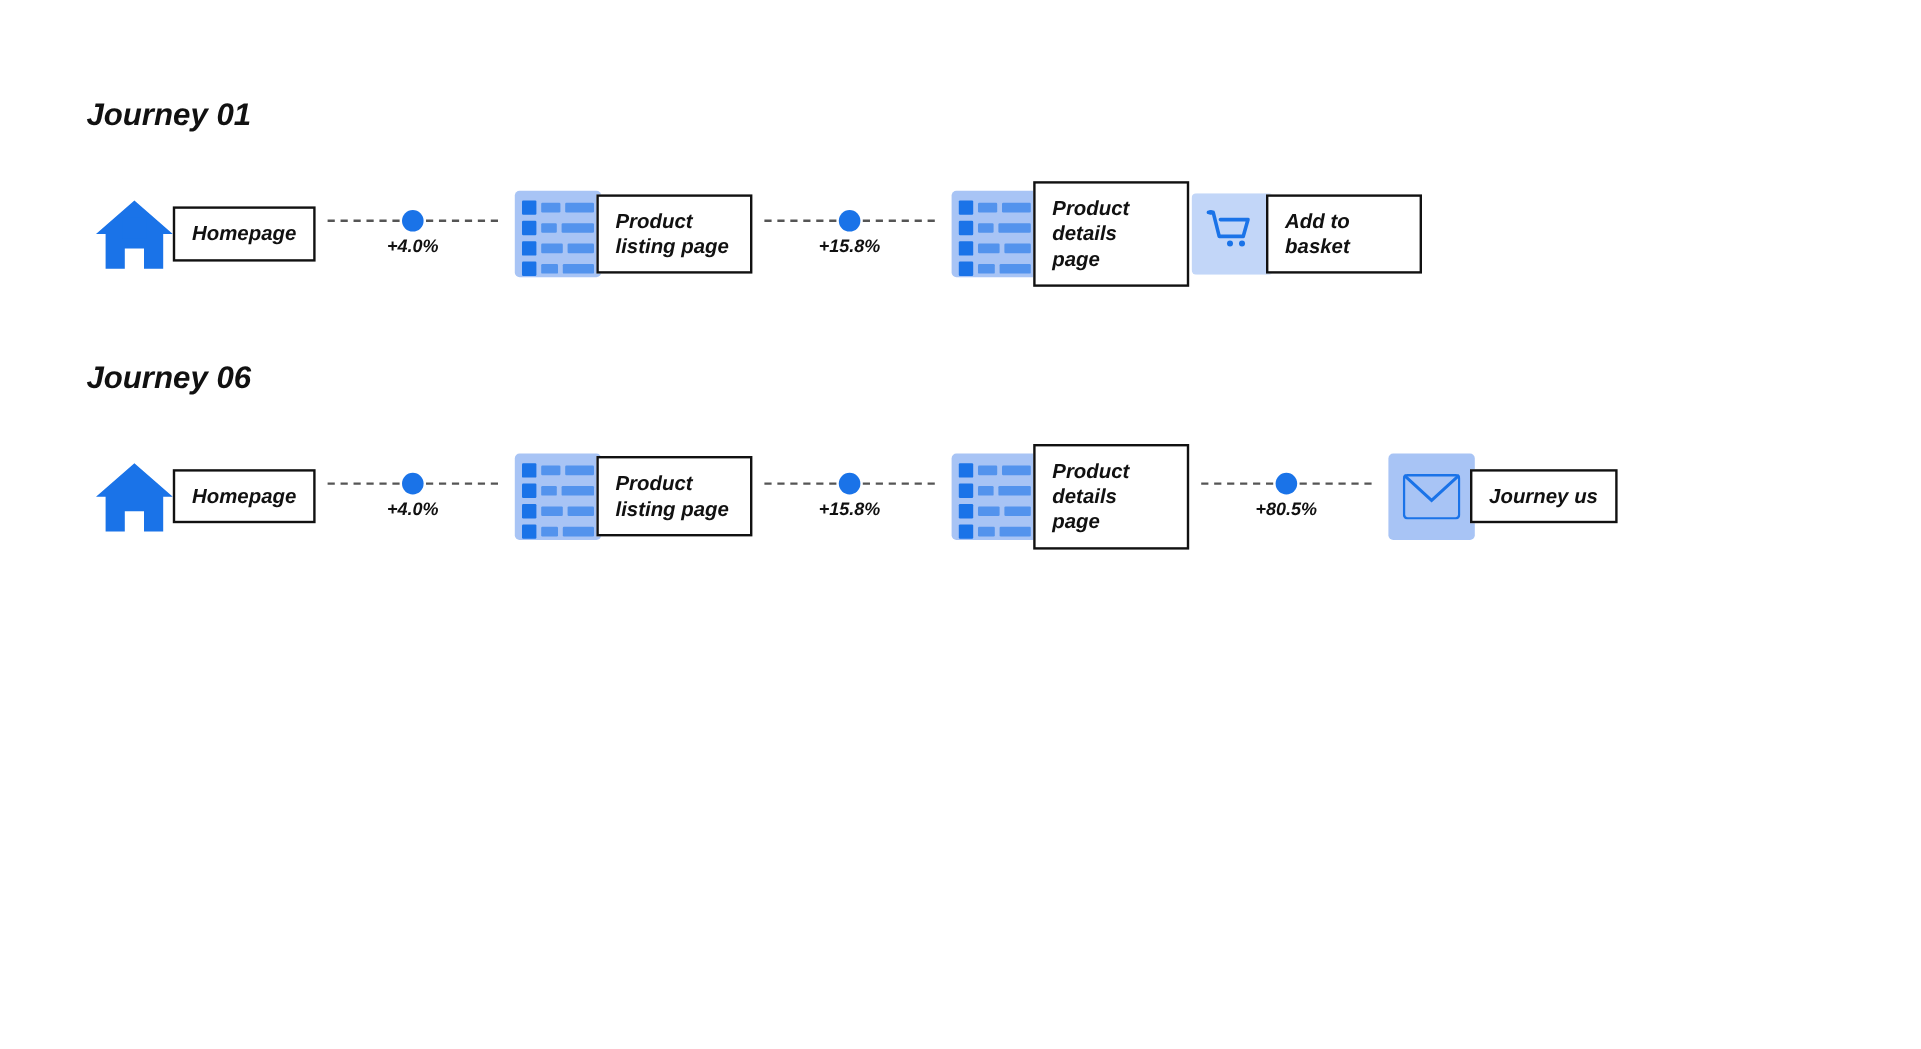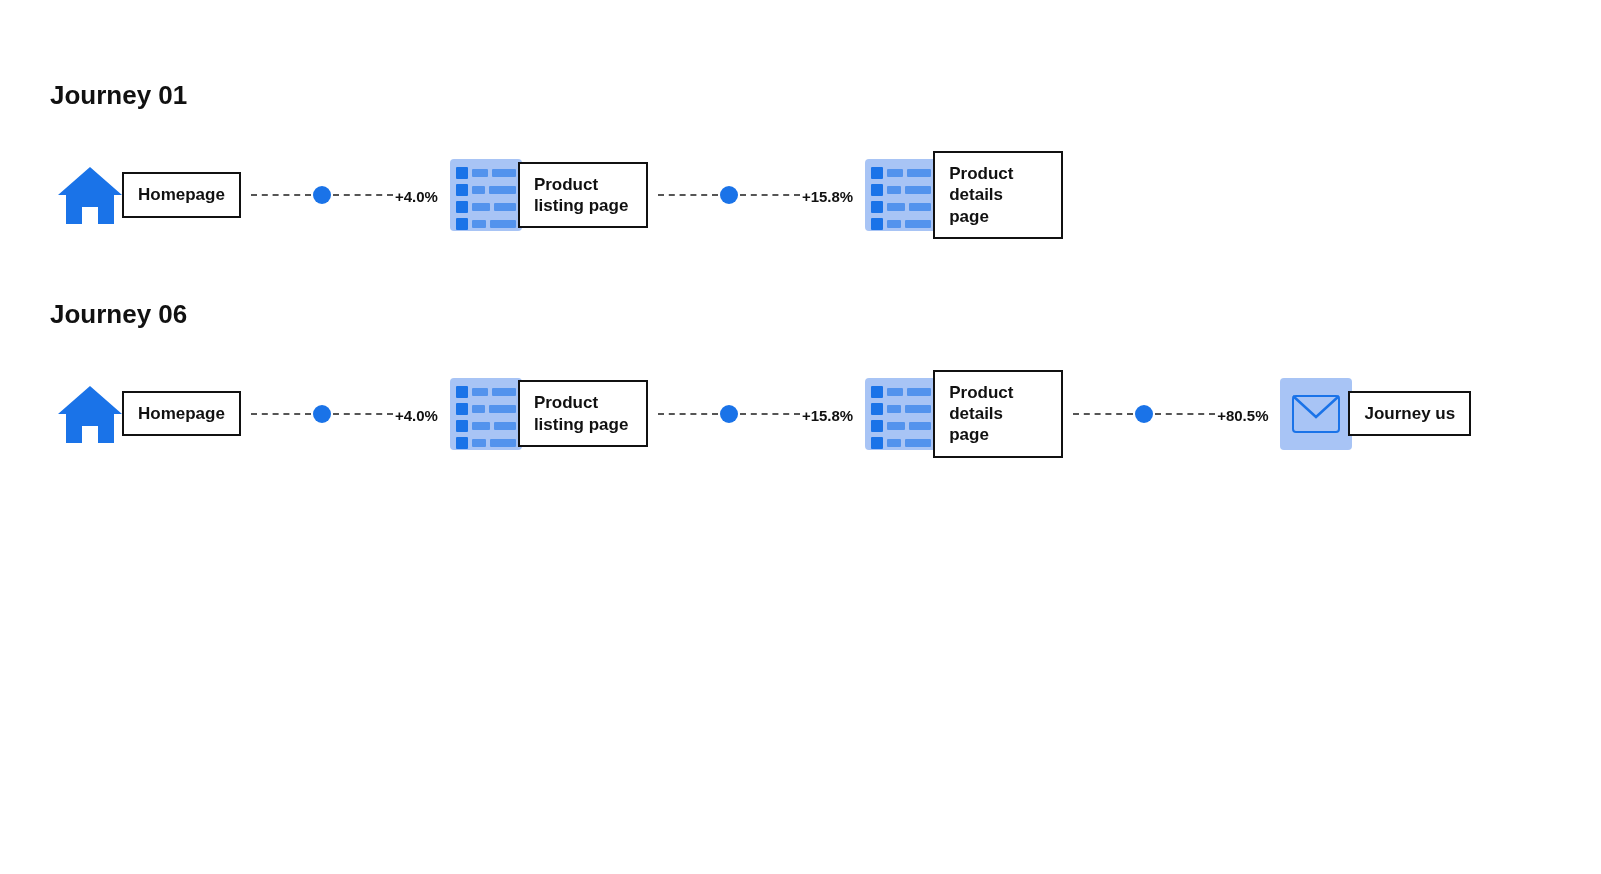--- a/index.html
+++ b/index.html
@@ -5,21 +5,22 @@
     * { box-sizing: border-box; margin: 0; padding: 0; }
     body {
       background: #fff;
       font-family: 'Arial', sans-serif;
       width: 1601px;
       min-height: 874px;
       overflow: hidden;
     }
 
     .page-container {
-      padding: 80px 80px 40px 50px;
+      padding: 80px 80px 40px 72px;
+      font-style: italic;
     }
 
     .journey-section {
       margin-bottom: 60px;
     }
 
     .journey-title {
       font-size: 26px;
       font-weight: 900;
       color: #111;
@@ -63,21 +64,21 @@
       min-width: 90px;
       max-width: 130px;
       position: relative;
       z-index: 3;
       margin-left: -8px;
     }
 
     
     .connector {
       display: flex;
-      flex-direction: row;
+      flex-direction: column;
       align-items: center;
       justify-content: flex-end;
       padding: 0 8px;
       position: relative;
     }
 
     .connector-line {
       display: flex;
       align-items: center;
       gap: 0;
@@ -250,20 +251,34 @@
               <div class="list-square"></div>
               <div class="list-rect"></div>
               <div class="list-rect" style="flex:1.8"></div>
             </div>
           </div>
         </div>
         <div class="node-label">Product details page</div>
       </div>
 
 
+      <div class="node">
+        <div class="node-icon cart-icon-wrap">
+          <svg width="68" height="68" viewBox="0 0 68 68" fill="none" xmlns="http://www.w3.org/2000/svg">
+            <rect width="68" height="68" rx="4" fill="#a8c4f5" opacity="0.7"></rect>
+            <g transform="translate(10,10)">
+              <path d="M4 6h4l5 20h20l4-14H14" stroke="#1a73e8" stroke-width="3" stroke-linecap="round" stroke-linejoin="round" fill="none"></path>
+              <circle cx="22" cy="32" r="2.5" fill="#1a73e8"></circle>
+              <circle cx="32" cy="32" r="2.5" fill="#1a73e8"></circle>
+              <circle cx="6" cy="6" r="2" fill="#1a73e8"></circle>
+            </g>
+          </svg>
+        </div>
+        <div class="node-label">Add to basket</div>
+      </div>
 
     </div>
   </div>
 
   <div class="journey-section">
     <div class="journey-title">Journey 06</div>
     <div class="journey-flow">
 
       <div class="node">
         <div class="node-icon">

